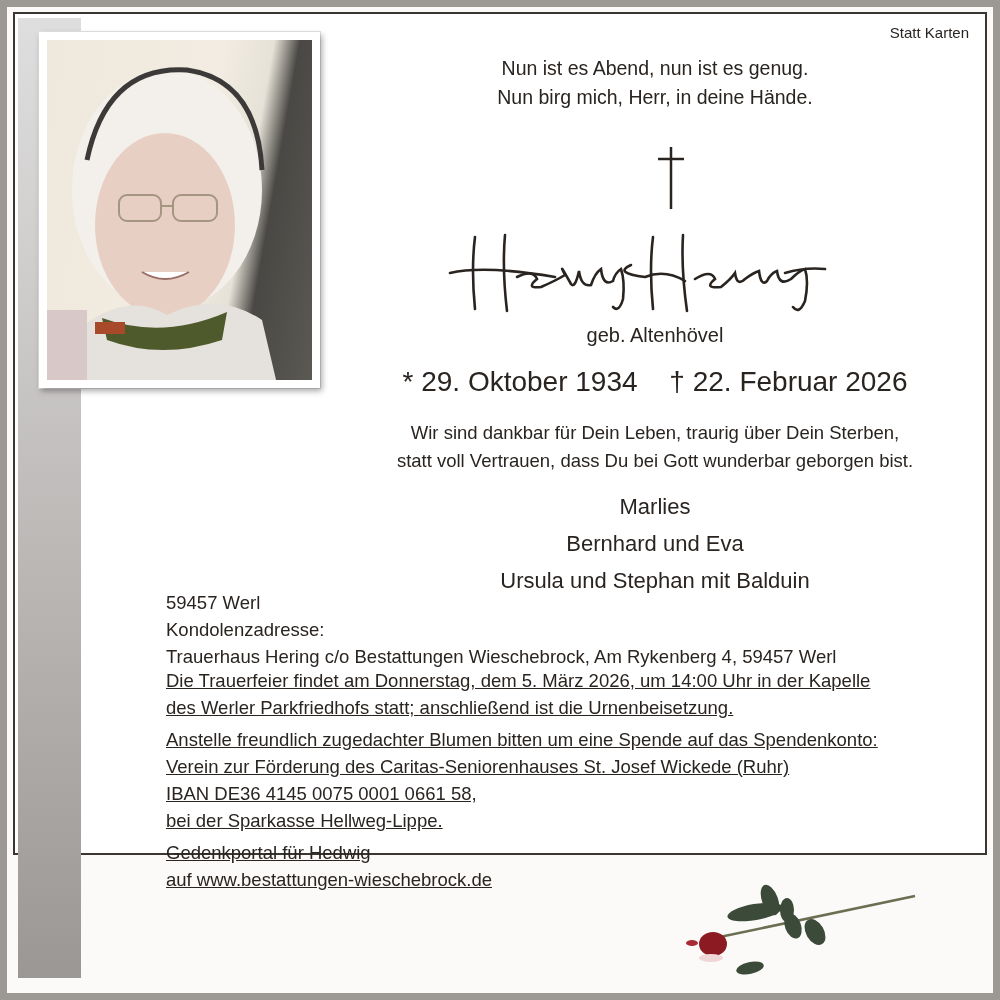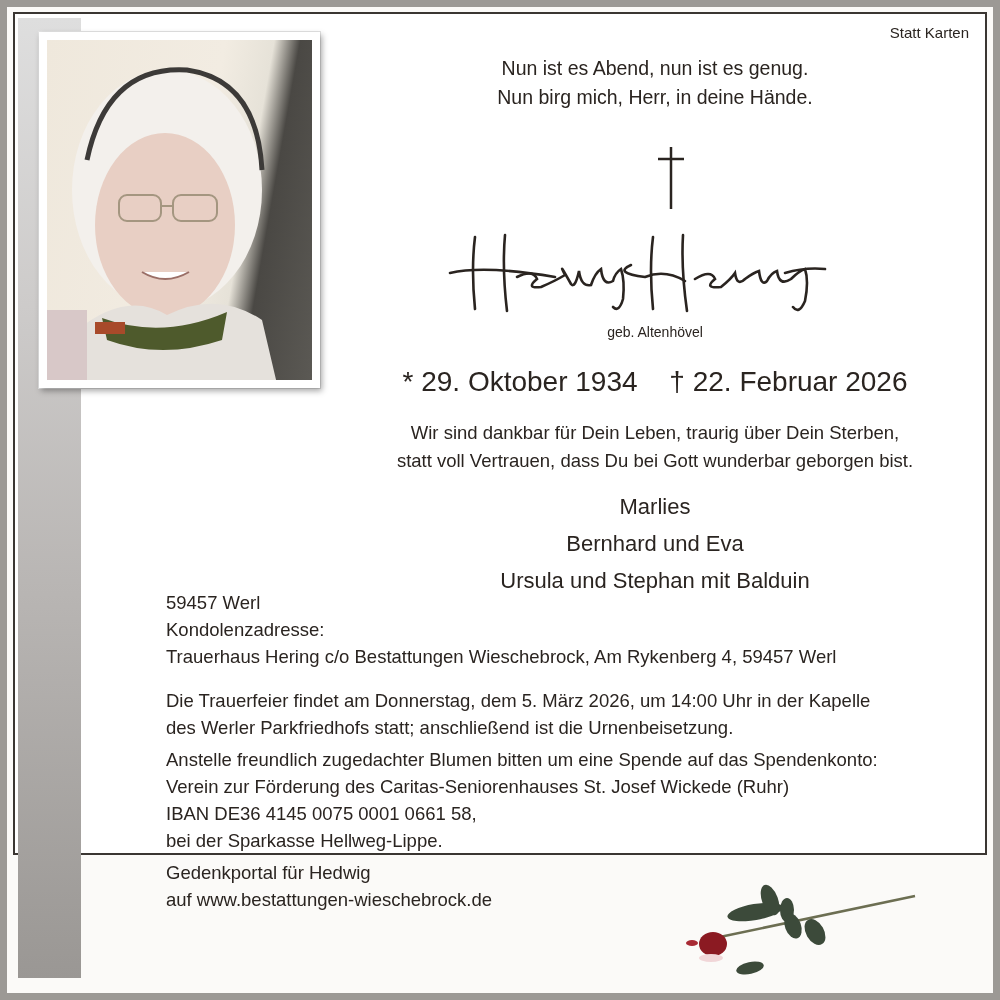--- a/index.html
+++ b/index.html
@@ -10,28 +10,28 @@
     background:linear-gradient(to bottom, #dedede 0%, #cdcbca 30%, #b8b5b3 60%, #9a9794 100%); }
   .photo-frame { position:absolute; left:24px; top:18px; width:281px; height:356px; background:#fff; border:2px solid #fff;
     box-shadow:2px 3px 6px rgba(0,0,0,0.35), 0 0 0 1px #e4e4e4; box-sizing:border-box; overflow:hidden; }
   .photo { position:absolute; left:6px; top:6px; right:6px; bottom:6px; overflow:hidden;
     background:linear-gradient(100deg, #efe8dc 0%, #f2ece2 55%, #e6e2d8 70%, #4a4844 78%, #5b5954 100%); }
   .statt { position:absolute; right:16px; top:10px; font-size:15px; color:#2a2420; }
   .center { position:absolute; left:300px; width:680px; text-align:center; }
   .verse { top:40px; font-size:19.5px; line-height:29px; }
   .cross { position:absolute; left:643px; top:133px; width:26px; height:62px; }
   .name-script { position:absolute; left:430px; top:215px; width:450px; height:90px; }
-  .birthname { top:310px; font-size:14px; }
+  .birthname { top:310px; font-size:20px; }
   .dates { top:352px; font-size:28px; }
   .dates span { margin:0 12px; }
   .thanks { top:405px; font-size:18.5px; line-height:28px; }
   .mourners { top:474px; font-size:22px; line-height:37px; }
   .left-block { position:absolute; left:103px; font-size:18.5px; line-height:27px; white-space:nowrap;margin-left:48px; }
   .addr { top:575px; }
-  .details { top:673px; }
+  .details { top:653px;text-decoration:underline; }
   .details p { margin:0 0 5px 0; }
   .rose { position:absolute; left:660px; top:862px; width:250px; height:100px; }
 </style>
 </head>
 <body>
 
 <div class="outer-white"></div>
 <div class="card">
   <div class="side-bar"></div>
 

